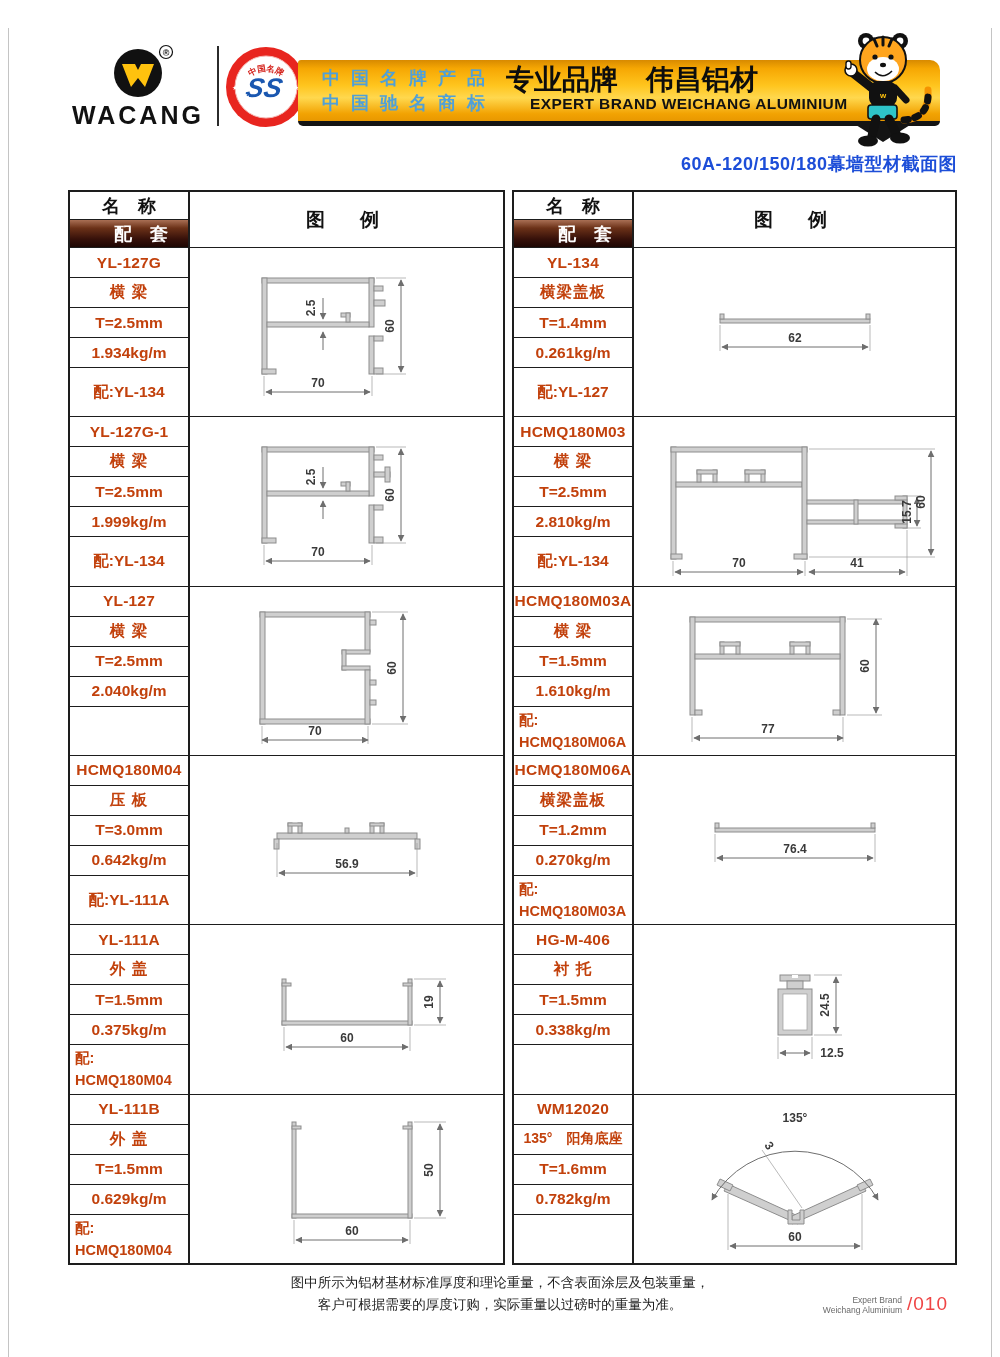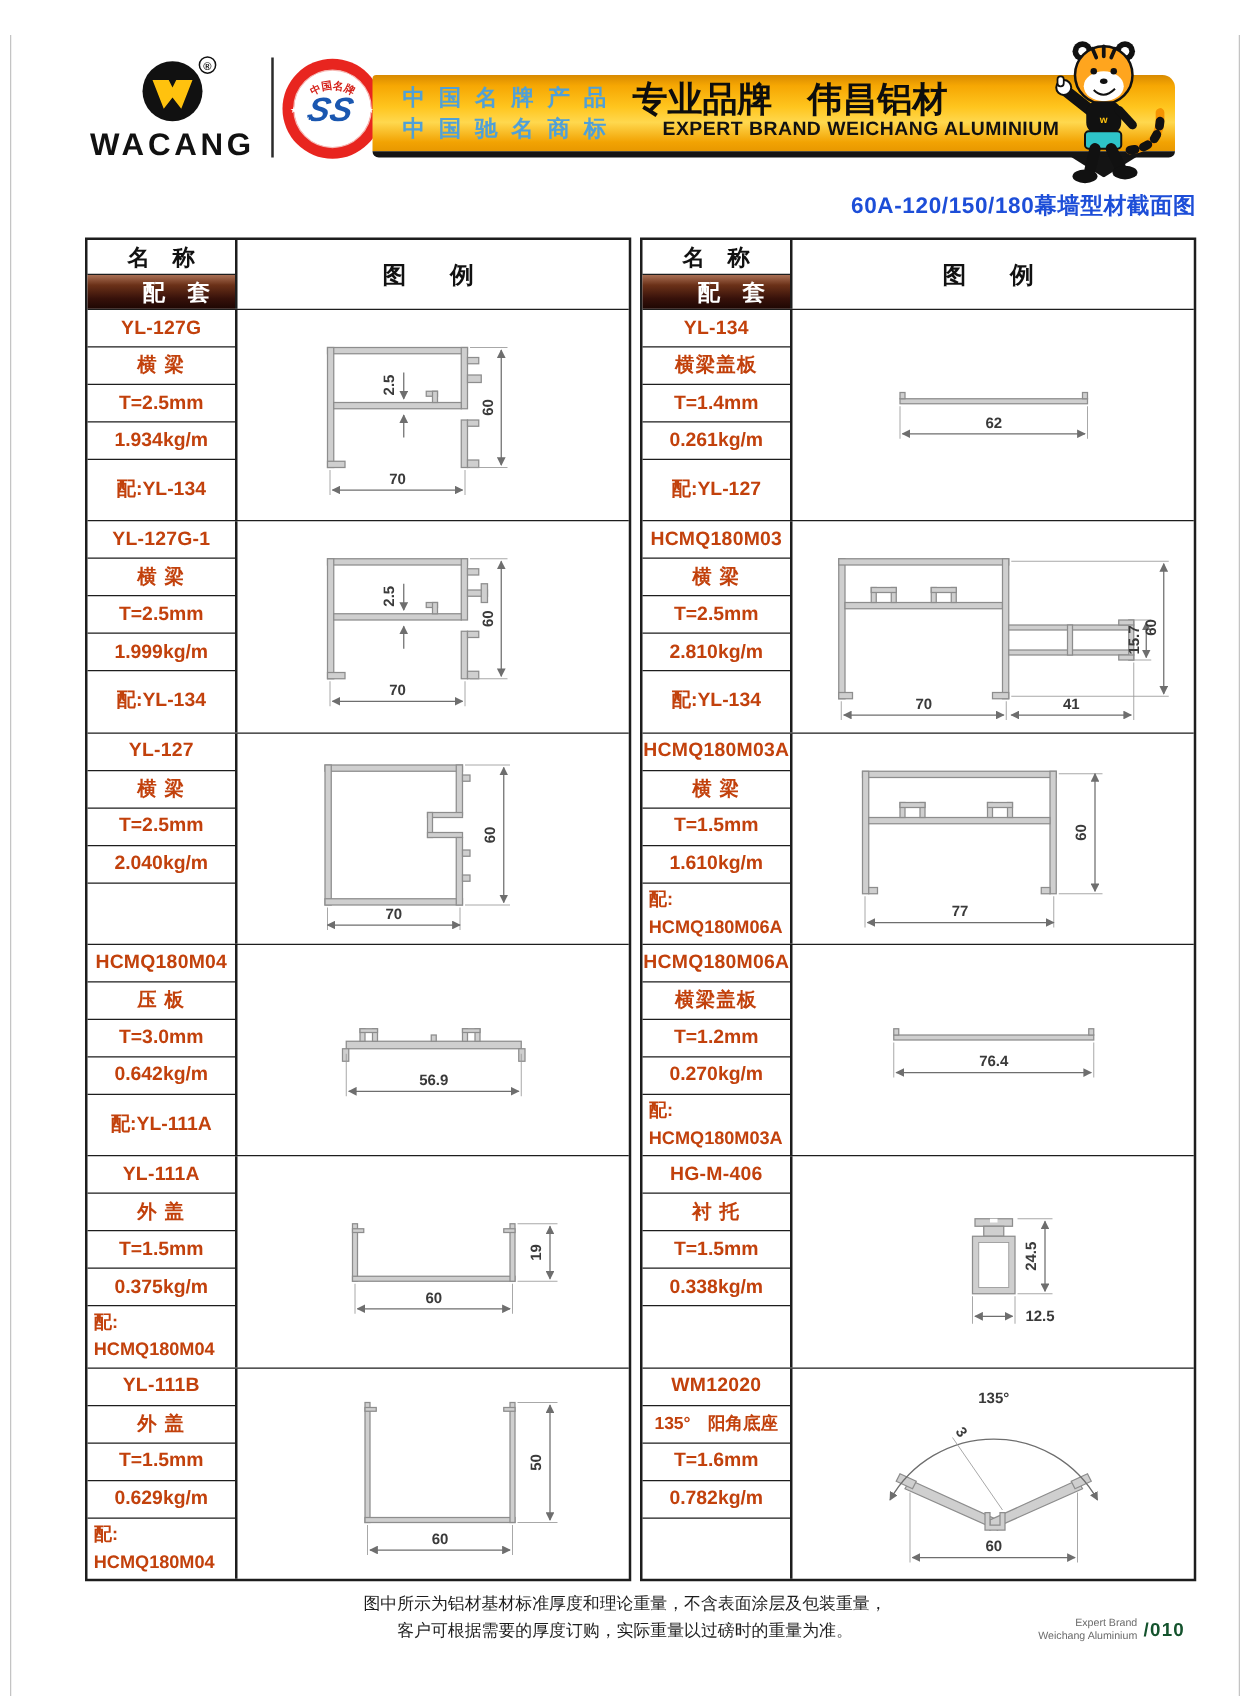--- a/index.html
+++ b/index.html
@@ -49,21 +49,21 @@
 
   svg.diag .w { fill:#cfcfcf; stroke:#8d8d8d; stroke-width:1; }
   svg.diag .dl { stroke:#6e6e6e; stroke-width:1; fill:none; }
   svg.diag .xl { stroke:#9c9c9c; stroke-width:0.7; fill:none; }
   svg.diag .dt { fill:#3a3a3a; font-size:12px; font-weight:600; font-family:"Liberation Sans",sans-serif; }
 
   
   .note { position:absolute; left:0; right:0; top:1272px; text-align:center; font-size:13.5px; font-weight:500; color:#1d1d1d; line-height:22px; }
   .pageno { position:absolute; right:52px; top:1293px; display:flex; align-items:flex-end; gap:5px; }
   .pageno .small { text-align:right; font-size:8.5px; line-height:10px; color:#6a6a6a; font-weight:500; }
-  .pageno .num { font-size:15px; font-weight:700; color:#14532d; letter-spacing:1px; }
+  .pageno .num { font-size:19px; font-weight:400; color:#ef4444; letter-spacing:1px; }
 </style>
 </head>
 <body>
 
 <div class="page">
   <div class="edge l"></div>
   <div class="edge r"></div>
 
   <div class="hdr">
     <svg class="logo-svg" width="168" height="92" viewBox="0 0 168 92">

